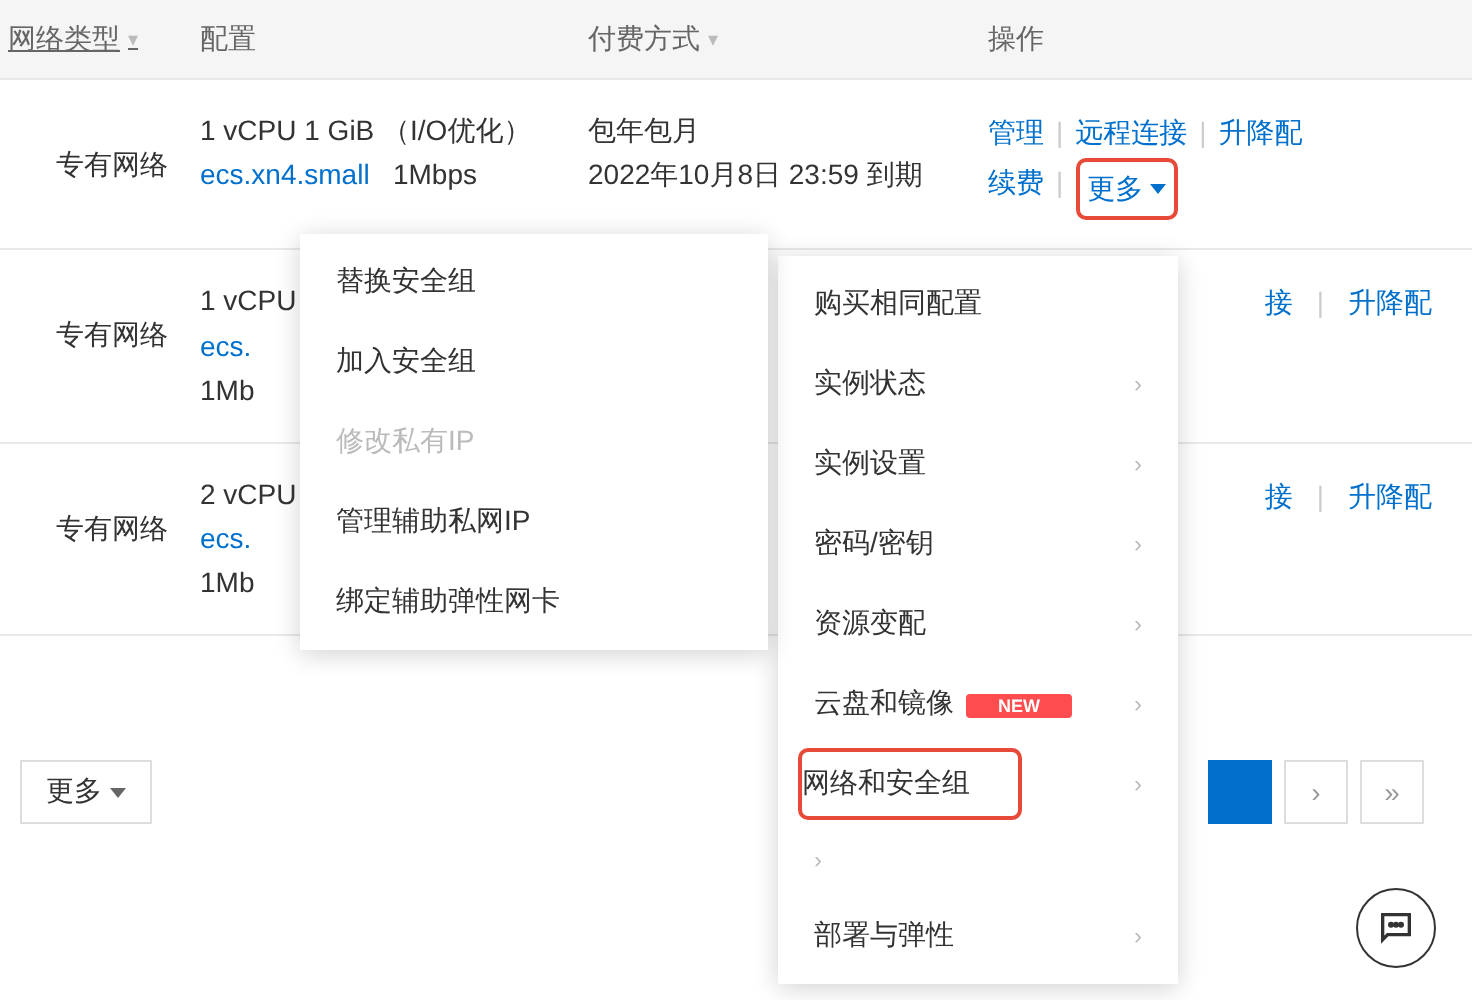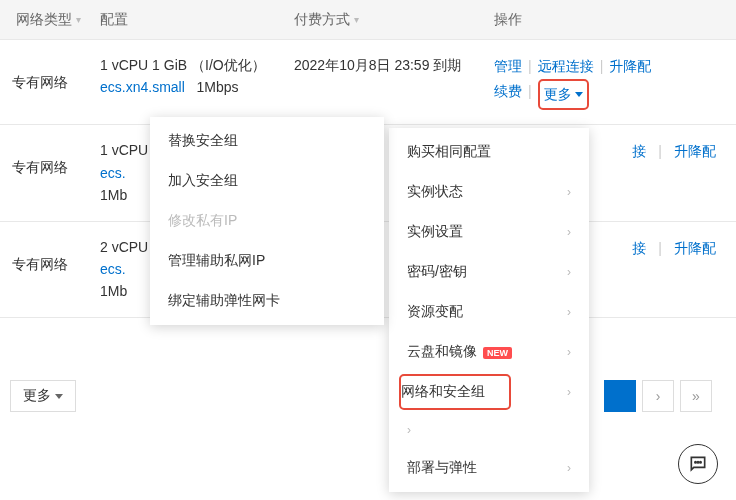--- a/index.html
+++ b/index.html
@@ -1,27 +1,27 @@
 <!DOCTYPE html>
 <html><head>
   <meta charset="utf-8">
   <style>
     * { margin: 0; padding: 0; box-sizing: border-box; }
     body { font-family: -apple-system, "PingFang SC", "Microsoft YaHei", sans-serif; font-size: 14px; color: #333; background: #fff; width: 736px; height: 500px; position: relative; overflow: hidden; }
     
     .table-header { display: flex; background: #f5f5f5; height: 40px; align-items: center; border-bottom: 1px solid #e8e8e8; }
     .th { color: #666; display: flex; align-items: center; gap: 4px; }
-    .th-net { width: 100px; padding-left: 16px; }
+    .th-net { width: 100px; padding-left: 4px; text-decoration: underline; }
     .th-cfg { width: 194px; }
     .th-pay { width: 200px; }
     .th-op { width: 242px; }
     .sort-icon { color: #bbb; font-size: 10px; }
     
     .row { display: flex; border-bottom: 1px solid #e8e8e8; padding: 14px 0; align-items: flex-start; }
-    .cell-net { width: 100px; padding-left: 12px; padding-top: 20px; }
+    .cell-net { width: 100px; padding-left: 12px; padding-top: 20px; text-align: center; }
     .cell-cfg { width: 194px; line-height: 1.6; }
     .cell-pay { width: 200px; line-height: 1.6; }
     .cell-op { width: 242px; line-height: 1.8; }
     
     .link { color: #0070cc; cursor: pointer; }
     .divider { color: #ccc; margin: 0 6px; }
     
     .ops-line1 { display: flex; align-items: center; }
     .ops-line2 { display: flex; align-items: flex-start; }
     .more-btn { color: #0070cc; display: inline-flex; align-items: center; gap: 3px; }
@@ -32,21 +32,21 @@
     .dropdown1 .item { padding: 11px 18px; color: #333; cursor: pointer; }
     .dropdown1 .item.disabled { color: #bbb; cursor: default; }
     .dropdown1 .item.hl { position: relative; }
     .dropdown1 .item.hl::after { content: ""; position: absolute; left: 10px; top: 2px; right: 120px; bottom: 2px; border: 2.5px solid #e84a3a; border-radius: 5px; pointer-events: none; }
     
     .dropdown2 { position: absolute; left: 389px; top: 128px; width: 200px; background: #fff; box-shadow: 0 2px 12px rgba(0,0,0,0.18); z-index: 9; padding: 4px 0; }
     .dropdown2 .item { padding: 11px 18px; color: #333; cursor: pointer; display: flex; justify-content: space-between; align-items: center; }
     .dropdown2 .item .chev { color: #bbb; font-size: 12px; }
     .dropdown2 .item.hl { position: relative; padding-left: 12px; }
     .dropdown2 .item.hl::after { content: ""; position: absolute; left: 10px; top: 2px; right: 78px; bottom: 2px; border: 2.5px solid #e84a3a; border-radius: 5px; pointer-events: none; }
-    .badge-new { background: #ff4d4f; color: #fff; font-size: 9px; padding: 1px 4px; border-radius: 2px; margin-left: 6px; font-weight: bold; }
+    .badge-new { background: #ff4d4f; color: #fff; font-size: 9px; padding: 1px 16px; border-radius: 2px; margin-left: 6px; font-weight: bold; }
     
     .watermark { position: absolute; left: 160px; top: 245px; color: #e5e5e5; font-size: 18px; z-index: 5; pointer-events: none; }
     
     .footer { position: absolute; left: 10px; bottom: 88px; display: flex; align-items: center; gap: 0; }
     .footer-more { border: 1px solid #ddd; padding: 6px 12px; display: flex; align-items: center; gap: 4px; cursor: pointer; }
     .footer-caret { width: 0; height: 0; border-left: 4px solid transparent; border-right: 4px solid transparent; border-top: 5px solid #666; }
     
     .pager { position: absolute; right: 24px; bottom: 88px; display: flex; gap: 6px; }
     .pager-btn { width: 32px; height: 32px; border: 1px solid #ddd; display: flex; align-items: center; justify-content: center; color: #999; cursor: pointer; }
     .pager-btn.active { background: #0070cc; color: #fff; border-color: #0070cc; }
@@ -73,20 +73,21 @@
   <div class="th th-op">操作</div>
 </div>
 
 <div class="row">
   <div class="cell-net">专有网络</div>
   <div class="cell-cfg">
     <div>1 vCPU 1 GiB （I/O优化）</div>
     <div><span class="link">ecs.xn4.small</span>&nbsp;&nbsp;&nbsp;<span>1Mbps</span></div>
   </div>
   <div class="cell-pay">
+    <div>包年包月</div>
     <div>2022年10月8日 23:59 到期</div>
   </div>
   <div class="cell-op">
     <div class="ops-line1">
       <span class="link">管理</span>
         <span class="divider">|</span>
       <span class="link">远程连接</span>
         <span class="divider">|</span>
       <span class="link">升降配</span>
     </div>

